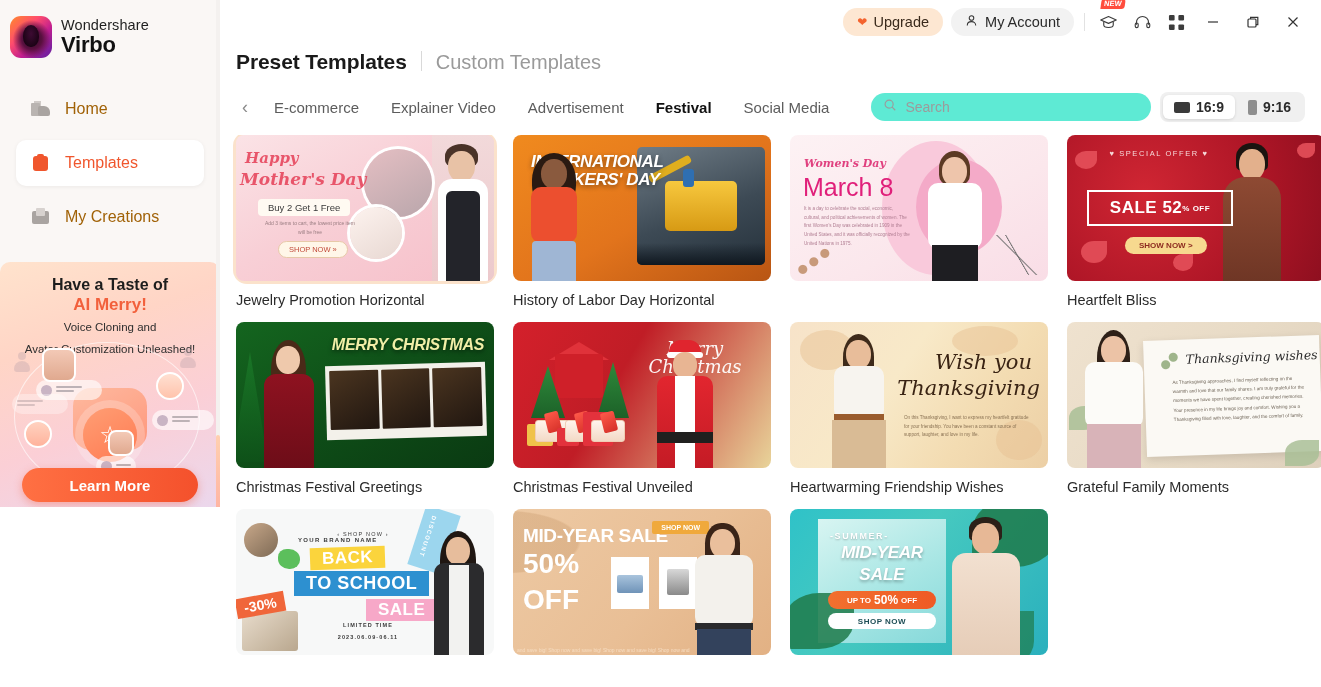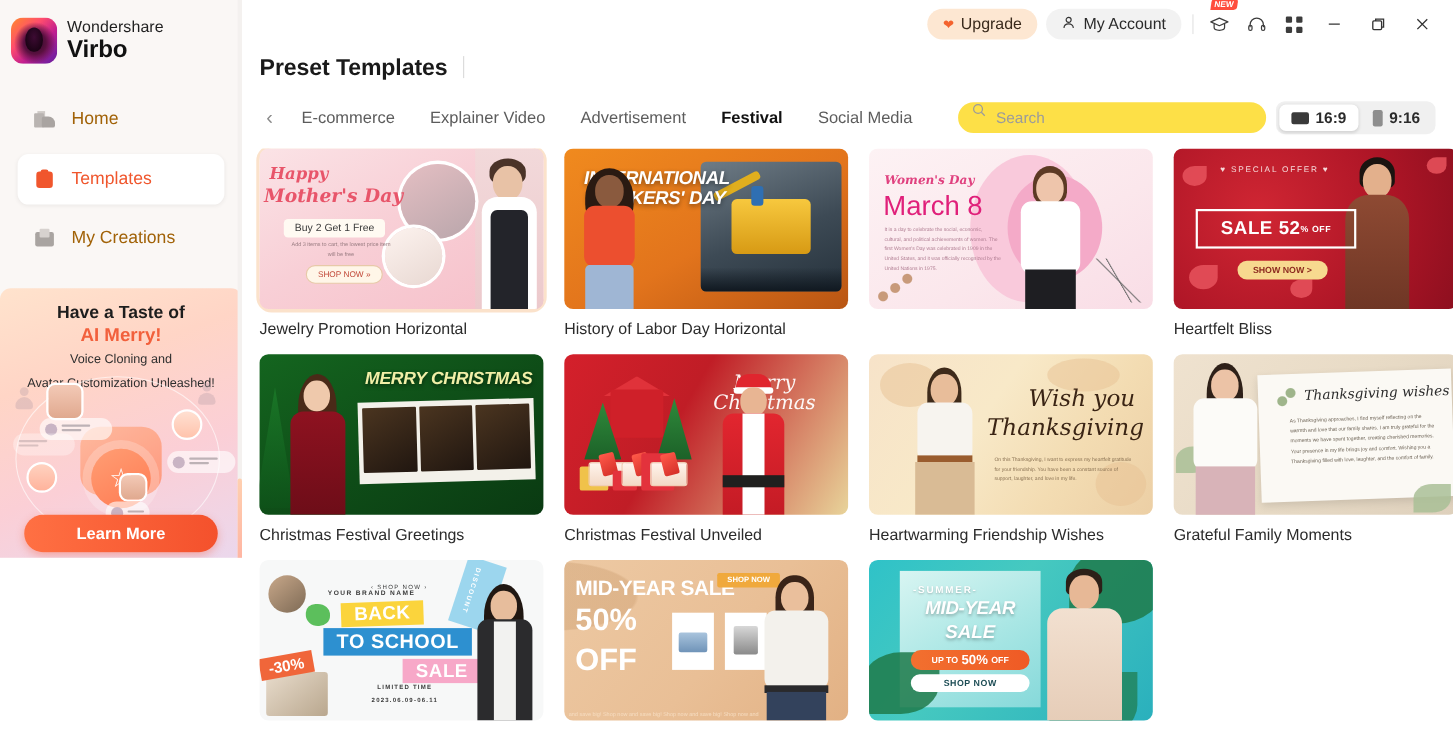--- a/index.html
+++ b/index.html
@@ -209,22 +209,22 @@
   .tabsrow { display:flex; align-items:center; height:46px; padding-left:12px; margin-top:10px; }
   .arrow-btn {
     width:26px; height:26px; display:flex; align-items:center; justify-content:center;
     color:#8a8a8a; cursor:pointer; font-size:18px;
   }
   .tab {
     font-size:15px; color:#5c5c5c; padding:0 16px; cursor:pointer; white-space:nowrap;
   }
   .tab.active { color:#111; font-weight:700; }
   .searchbox {
-    margin-left: 26px; width:280px; height:28px; border-radius:14px; background:#fde047;
-    display:flex; gap:8px; padding:0 12px; cursor:text;
+    margin-left: 26px; width:280px; height:28px; border-radius:14px; background:#5eead4;
+    display:flex; align-items:center; gap:8px; padding:0 12px; cursor:text;
   }
   .searchbox input {
     border:none; outline:none; background:transparent; font-size:14px; color:#333;
     width:100%; font-family:"Liberation Sans", sans-serif;
   }
   .searchbox input::placeholder { color:#9b9b9b; }
   .ratio-group {
     margin-left:auto; margin-right:16px; display:flex; align-items:center;
     background:#f0f0f0; border-radius:8px; padding:3px; gap:2px;
   }
@@ -714,20 +714,21 @@
       <div class="win-ico">
         <svg width="16" height="16" viewBox="0 0 16 16" stroke="#333" stroke-width="1.2">
             <path d="M3.5 3.5l9 9M12.5 3.5l-9 9"></path>
           </svg>
       </div>
     </div>
 
     <div class="headline">
       <div class="h-main">Preset Templates</div>
       <div class="h-div"></div>
+      <div class="h-alt">Custom Templates</div>
     </div>
 
     <div class="tabsrow">
       <div class="arrow-btn">‹</div>
       <div class="tab">E-commerce</div>
       <div class="tab">Explainer Video</div>
       <div class="tab">Advertisement</div>
       <div class="tab active">Festival</div>
       <div class="tab">Social Media</div>
 

